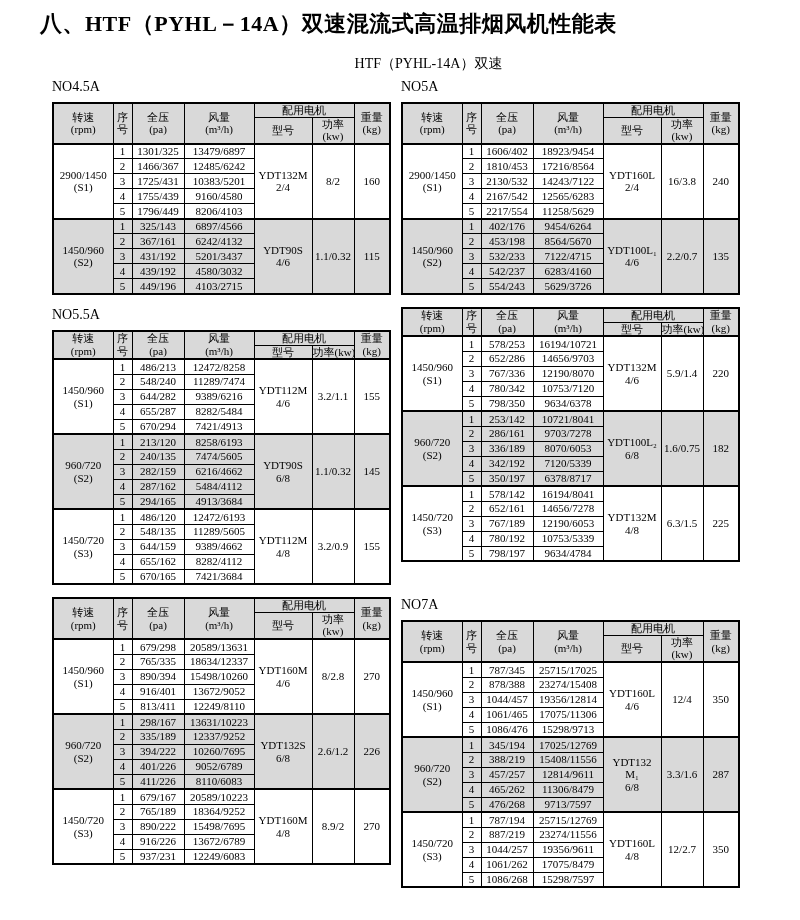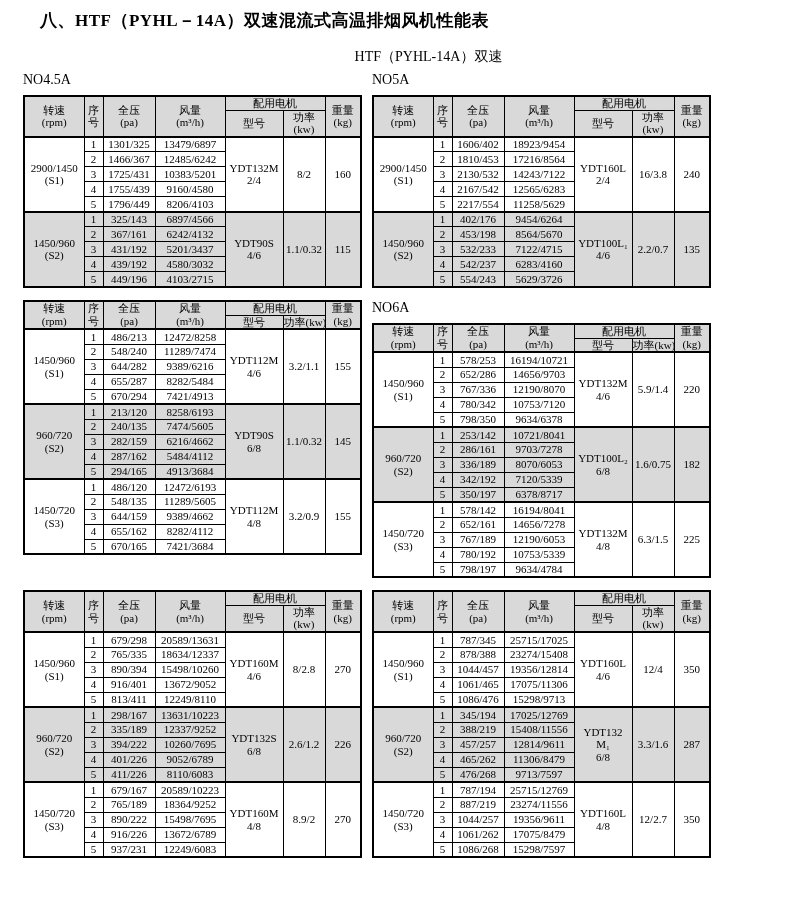--- a/index.html
+++ b/index.html
@@ -3,31 +3,31 @@
 <meta charset="utf-8">
 <style>
   * { margin:0; padding:0; box-sizing:border-box; }
   html,body { background:#fff; }
   .page {
     width:800px; height:920px; background:#ffffff; color:#000;
     font-family:"Liberation Serif","DejaVu Serif",serif;
     overflow:hidden; position:relative;
   }
   .doc-title {
-    font-size:17px; font-weight:bold; letter-spacing:0.5px;
+    font-size:22px; font-weight:bold; letter-spacing:0.5px;
     padding:9px 0 0 40px;
   }
   .doc-subtitle {
     font-size:14px; padding:16px 0 0 57px;text-align:center;
   }
   .tables-grid {
     display:grid;
     grid-template-columns:337px 337px;
     column-gap:9px; row-gap:20px;
-    margin:6px 0 0 23px;
+    margin:6px 0 0 52px;
     gap:12px;
   }
   .tsec { }
   .tbl-label { font-size:14px; height:20px; margin-bottom:3px; }
   table.fan {
     border-collapse:collapse; table-layout:fixed; width:337px;
     border:2px solid #000;
   }
   table.fan th, table.fan td {
     border:1px solid #000; text-align:center; vertical-align:middle;
@@ -226,20 +226,21 @@
             </tr>
             <tr>
               <td class="shaded">5</td>
               <td class="shaded">554/243</td>
               <td class="shaded">5629/3726</td>
             </tr>
           </tbody>
         </table>
     </div>
     <div class="tsec">
+      <div class="tbl-label">NO5.5A</div>
       <table class="fan">
           <colgroup>
             <col class="c-speed">
             <col class="c-seq">
             <col class="c-press">
             <col class="c-flow">
             <col class="c-model">
             <col class="c-power">
             <col class="c-weight">
           </colgroup>
@@ -337,137 +338,20 @@
             </tr>
             <tr>
               <td>4</td>
               <td>655/162</td>
               <td>8282/4112</td>
             </tr>
             <tr>
               <td>5</td>
               <td>670/165</td>
               <td>7421/3684</td>
-            </tr>
-          </tbody>
-        </table>
-    </div>
-    <div class="tsec">
-      <div class="tbl-label">NO6A</div>
-      <table class="fan">
-          <colgroup>
-            <col class="c-speed">
-            <col class="c-seq">
-            <col class="c-press">
-            <col class="c-flow">
-            <col class="c-model">
-            <col class="c-power">
-            <col class="c-weight">
-          </colgroup>
-          <thead>
-            <tr>
-              <th rowspan="2">转速<br>(rpm)</th>
-              <th rowspan="2">序<br>号</th>
-              <th rowspan="2">全压<br>(pa)</th>
-              <th rowspan="2">风量<br>(m³/h)</th>
-              <th colspan="2">配用电机</th>
-              <th rowspan="2">重量<br>(kg)</th>
-            </tr>
-            <tr>
-              <th>型号</th>
-              <th>功率(kw)</th>
-            </tr>
-          </thead>
-          <tbody>
-            <tr class="grp-start">
-              <td rowspan="5" class="rot">1450/960<br>(S1)</td>
-              <td>1</td>
-              <td>578/253</td>
-              <td>16194/10721</td>
-              <td rowspan="5">YDT132M<br>4/6</td>
-              <td rowspan="5">5.9/1.4</td>
-              <td rowspan="5">220</td>
-            </tr>
-            <tr>
-              <td>2</td>
-              <td>652/286</td>
-              <td>14656/9703</td>
-            </tr>
-            <tr>
-              <td>3</td>
-              <td>767/336</td>
-              <td>12190/8070</td>
-            </tr>
-            <tr>
-              <td>4</td>
-              <td>780/342</td>
-              <td>10753/7120</td>
-            </tr>
-            <tr>
-              <td>5</td>
-              <td>798/350</td>
-              <td>9634/6378</td>
-            </tr>
-            <tr class="grp-start">
-              <td rowspan="5" class="rot shaded">960/720<br>(S2)</td>
-              <td class="shaded">1</td>
-              <td class="shaded">253/142</td>
-              <td class="shaded">10721/8041</td>
-              <td rowspan="5" class="shaded">YDT100L₂<br>6/8</td>
-              <td rowspan="5" class="shaded">1.6/0.75</td>
-              <td rowspan="5" class="shaded">182</td>
-            </tr>
-            <tr>
-              <td class="shaded">2</td>
-              <td class="shaded">286/161</td>
-              <td class="shaded">9703/7278</td>
-            </tr>
-            <tr>
-              <td class="shaded">3</td>
-              <td class="shaded">336/189</td>
-              <td class="shaded">8070/6053</td>
-            </tr>
-            <tr>
-              <td class="shaded">4</td>
-              <td class="shaded">342/192</td>
-              <td class="shaded">7120/5339</td>
-            </tr>
-            <tr>
-              <td class="shaded">5</td>
-              <td class="shaded">350/197</td>
-              <td class="shaded">6378/8717</td>
-            </tr>
-            <tr class="grp-start">
-              <td rowspan="5" class="rot">1450/720<br>(S3)</td>
-              <td>1</td>
-              <td>578/142</td>
-              <td>16194/8041</td>
-              <td rowspan="5">YDT132M<br>4/8</td>
-              <td rowspan="5">6.3/1.5</td>
-              <td rowspan="5">225</td>
-            </tr>
-            <tr>
-              <td>2</td>
-              <td>652/161</td>
-              <td>14656/7278</td>
-            </tr>
-            <tr>
-              <td>3</td>
-              <td>767/189</td>
-              <td>12190/6053</td>
-            </tr>
-            <tr>
-              <td>4</td>
-              <td>780/192</td>
-              <td>10753/5339</td>
-            </tr>
-            <tr>
-              <td>5</td>
-              <td>798/197</td>
-              <td>9634/4784</td>
             </tr>
           </tbody>
         </table>
     </div>
     <div class="tsec">
       <table class="fan">
           <colgroup>
             <col class="c-speed">
             <col class="c-seq">
             <col class="c-press">
@@ -480,110 +364,110 @@
             <tr>
               <th rowspan="2">转速<br>(rpm)</th>
               <th rowspan="2">序<br>号</th>
               <th rowspan="2">全压<br>(pa)</th>
               <th rowspan="2">风量<br>(m³/h)</th>
               <th colspan="2">配用电机</th>
               <th rowspan="2">重量<br>(kg)</th>
             </tr>
             <tr>
               <th>型号</th>
-              <th>功率<br>(kw)</th>
+              <th>功率(kw)</th>
             </tr>
           </thead>
           <tbody>
             <tr class="grp-start">
               <td rowspan="5" class="rot">1450/960<br>(S1)</td>
               <td>1</td>
-              <td>679/298</td>
-              <td>20589/13631</td>
-              <td rowspan="5">YDT160M<br>4/6</td>
-              <td rowspan="5">8/2.8</td>
-              <td rowspan="5">270</td>
-            </tr>
-            <tr>
-              <td>2</td>
-              <td>765/335</td>
-              <td>18634/12337</td>
-            </tr>
-            <tr>
-              <td>3</td>
-              <td>890/394</td>
-              <td>15498/10260</td>
-            </tr>
-            <tr>
-              <td>4</td>
-              <td>916/401</td>
-              <td>13672/9052</td>
-            </tr>
-            <tr>
-              <td>5</td>
-              <td>813/411</td>
-              <td>12249/8110</td>
+              <td>578/253</td>
+              <td>16194/10721</td>
+              <td rowspan="5">YDT132M<br>4/6</td>
+              <td rowspan="5">5.9/1.4</td>
+              <td rowspan="5">220</td>
+            </tr>
+            <tr>
+              <td>2</td>
+              <td>652/286</td>
+              <td>14656/9703</td>
+            </tr>
+            <tr>
+              <td>3</td>
+              <td>767/336</td>
+              <td>12190/8070</td>
+            </tr>
+            <tr>
+              <td>4</td>
+              <td>780/342</td>
+              <td>10753/7120</td>
+            </tr>
+            <tr>
+              <td>5</td>
+              <td>798/350</td>
+              <td>9634/6378</td>
             </tr>
             <tr class="grp-start">
               <td rowspan="5" class="rot shaded">960/720<br>(S2)</td>
               <td class="shaded">1</td>
-              <td class="shaded">298/167</td>
-              <td class="shaded">13631/10223</td>
-              <td rowspan="5" class="shaded">YDT132S<br>6/8</td>
-              <td rowspan="5" class="shaded">2.6/1.2</td>
-              <td rowspan="5" class="shaded">226</td>
+              <td class="shaded">253/142</td>
+              <td class="shaded">10721/8041</td>
+              <td rowspan="5" class="shaded">YDT100L₂<br>6/8</td>
+              <td rowspan="5" class="shaded">1.6/0.75</td>
+              <td rowspan="5" class="shaded">182</td>
             </tr>
             <tr>
               <td class="shaded">2</td>
-              <td class="shaded">335/189</td>
-              <td class="shaded">12337/9252</td>
+              <td class="shaded">286/161</td>
+              <td class="shaded">9703/7278</td>
             </tr>
             <tr>
               <td class="shaded">3</td>
-              <td class="shaded">394/222</td>
-              <td class="shaded">10260/7695</td>
+              <td class="shaded">336/189</td>
+              <td class="shaded">8070/6053</td>
             </tr>
             <tr>
               <td class="shaded">4</td>
-              <td class="shaded">401/226</td>
-              <td class="shaded">9052/6789</td>
+              <td class="shaded">342/192</td>
+              <td class="shaded">7120/5339</td>
             </tr>
             <tr>
               <td class="shaded">5</td>
-              <td class="shaded">411/226</td>
-              <td class="shaded">8110/6083</td>
+              <td class="shaded">350/197</td>
+              <td class="shaded">6378/8717</td>
             </tr>
             <tr class="grp-start">
               <td rowspan="5" class="rot">1450/720<br>(S3)</td>
               <td>1</td>
-              <td>679/167</td>
-              <td>20589/10223</td>
-              <td rowspan="5">YDT160M<br>4/8</td>
-              <td rowspan="5">8.9/2</td>
-              <td rowspan="5">270</td>
-            </tr>
-            <tr>
-              <td>2</td>
-              <td>765/189</td>
-              <td>18364/9252</td>
-            </tr>
-            <tr>
-              <td>3</td>
-              <td>890/222</td>
-              <td>15498/7695</td>
-            </tr>
-            <tr>
-              <td>4</td>
-              <td>916/226</td>
-              <td>13672/6789</td>
-            </tr>
-            <tr>
-              <td>5</td>
-              <td>937/231</td>
-              <td>12249/6083</td>
+              <td>578/142</td>
+              <td>16194/8041</td>
+              <td rowspan="5">YDT132M<br>4/8</td>
+              <td rowspan="5">6.3/1.5</td>
+              <td rowspan="5">225</td>
+            </tr>
+            <tr>
+              <td>2</td>
+              <td>652/161</td>
+              <td>14656/7278</td>
+            </tr>
+            <tr>
+              <td>3</td>
+              <td>767/189</td>
+              <td>12190/6053</td>
+            </tr>
+            <tr>
+              <td>4</td>
+              <td>780/192</td>
+              <td>10753/5339</td>
+            </tr>
+            <tr>
+              <td>5</td>
+              <td>798/197</td>
+              <td>9634/4784</td>
             </tr>
           </tbody>
         </table>
     </div>
     <div class="tsec">
       <table class="fan">
           <colgroup>
             <col class="c-speed">
             <col class="c-seq">
             <col class="c-press">
@@ -603,20 +487,137 @@
             </tr>
             <tr>
               <th>型号</th>
               <th>功率<br>(kw)</th>
             </tr>
           </thead>
           <tbody>
             <tr class="grp-start">
               <td rowspan="5" class="rot">1450/960<br>(S1)</td>
               <td>1</td>
+              <td>679/298</td>
+              <td>20589/13631</td>
+              <td rowspan="5">YDT160M<br>4/6</td>
+              <td rowspan="5">8/2.8</td>
+              <td rowspan="5">270</td>
+            </tr>
+            <tr>
+              <td>2</td>
+              <td>765/335</td>
+              <td>18634/12337</td>
+            </tr>
+            <tr>
+              <td>3</td>
+              <td>890/394</td>
+              <td>15498/10260</td>
+            </tr>
+            <tr>
+              <td>4</td>
+              <td>916/401</td>
+              <td>13672/9052</td>
+            </tr>
+            <tr>
+              <td>5</td>
+              <td>813/411</td>
+              <td>12249/8110</td>
+            </tr>
+            <tr class="grp-start">
+              <td rowspan="5" class="rot shaded">960/720<br>(S2)</td>
+              <td class="shaded">1</td>
+              <td class="shaded">298/167</td>
+              <td class="shaded">13631/10223</td>
+              <td rowspan="5" class="shaded">YDT132S<br>6/8</td>
+              <td rowspan="5" class="shaded">2.6/1.2</td>
+              <td rowspan="5" class="shaded">226</td>
+            </tr>
+            <tr>
+              <td class="shaded">2</td>
+              <td class="shaded">335/189</td>
+              <td class="shaded">12337/9252</td>
+            </tr>
+            <tr>
+              <td class="shaded">3</td>
+              <td class="shaded">394/222</td>
+              <td class="shaded">10260/7695</td>
+            </tr>
+            <tr>
+              <td class="shaded">4</td>
+              <td class="shaded">401/226</td>
+              <td class="shaded">9052/6789</td>
+            </tr>
+            <tr>
+              <td class="shaded">5</td>
+              <td class="shaded">411/226</td>
+              <td class="shaded">8110/6083</td>
+            </tr>
+            <tr class="grp-start">
+              <td rowspan="5" class="rot">1450/720<br>(S3)</td>
+              <td>1</td>
+              <td>679/167</td>
+              <td>20589/10223</td>
+              <td rowspan="5">YDT160M<br>4/8</td>
+              <td rowspan="5">8.9/2</td>
+              <td rowspan="5">270</td>
+            </tr>
+            <tr>
+              <td>2</td>
+              <td>765/189</td>
+              <td>18364/9252</td>
+            </tr>
+            <tr>
+              <td>3</td>
+              <td>890/222</td>
+              <td>15498/7695</td>
+            </tr>
+            <tr>
+              <td>4</td>
+              <td>916/226</td>
+              <td>13672/6789</td>
+            </tr>
+            <tr>
+              <td>5</td>
+              <td>937/231</td>
+              <td>12249/6083</td>
+            </tr>
+          </tbody>
+        </table>
+    </div>
+    <div class="tsec">
+      <div class="tbl-label">NO7A</div>
+      <table class="fan">
+          <colgroup>
+            <col class="c-speed">
+            <col class="c-seq">
+            <col class="c-press">
+            <col class="c-flow">
+            <col class="c-model">
+            <col class="c-power">
+            <col class="c-weight">
+          </colgroup>
+          <thead>
+            <tr>
+              <th rowspan="2">转速<br>(rpm)</th>
+              <th rowspan="2">序<br>号</th>
+              <th rowspan="2">全压<br>(pa)</th>
+              <th rowspan="2">风量<br>(m³/h)</th>
+              <th colspan="2">配用电机</th>
+              <th rowspan="2">重量<br>(kg)</th>
+            </tr>
+            <tr>
+              <th>型号</th>
+              <th>功率<br>(kw)</th>
+            </tr>
+          </thead>
+          <tbody>
+            <tr class="grp-start">
+              <td rowspan="5" class="rot">1450/960<br>(S1)</td>
+              <td>1</td>
               <td>787/345</td>
               <td>25715/17025</td>
               <td rowspan="5">YDT160L<br>4/6</td>
               <td rowspan="5">12/4</td>
               <td rowspan="5">350</td>
             </tr>
             <tr>
               <td>2</td>
               <td>878/388</td>
               <td>23274/15408</td>

